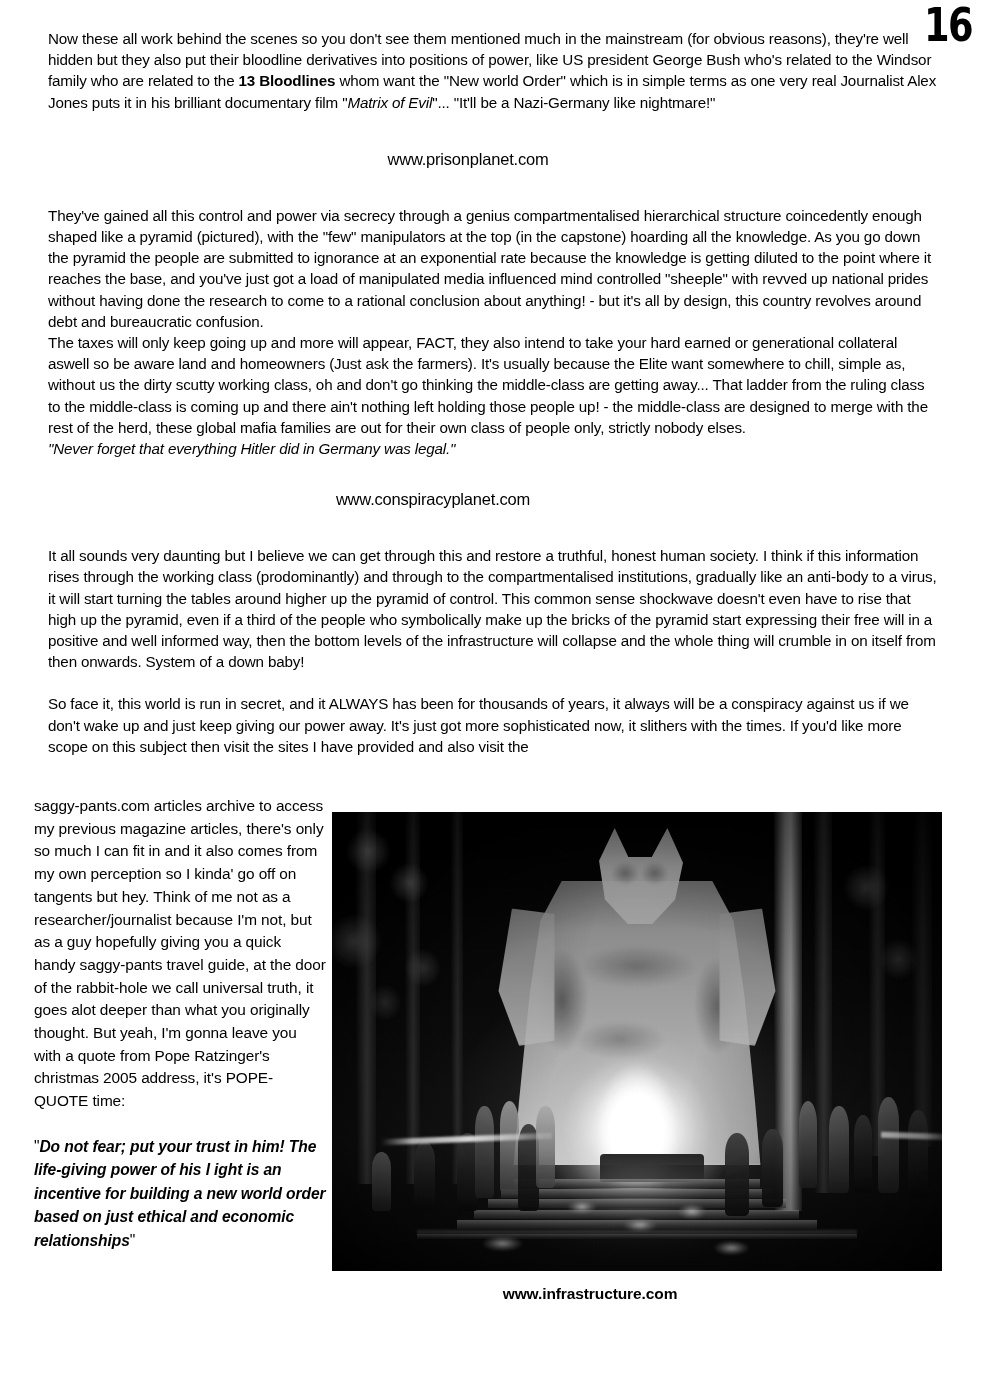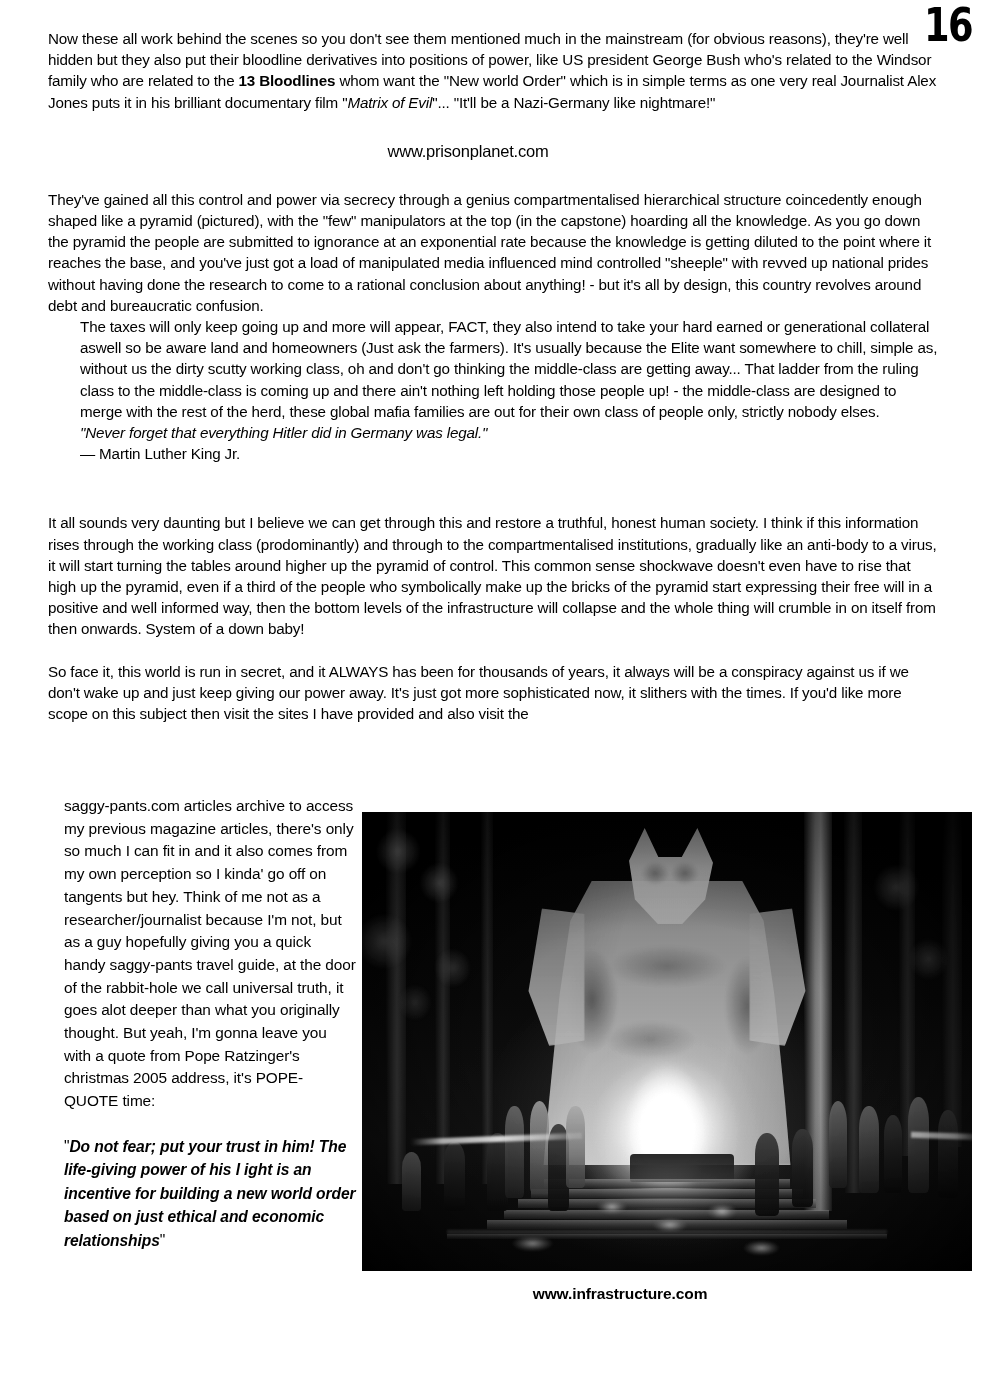--- a/index.html
+++ b/index.html
@@ -44,43 +44,43 @@
   }
 
   p.body-par {
     margin: 0;
     font-size: 15.2px;
     line-height: 21.2px;
     letter-spacing: -0.15px;
     text-align: left;
     color: #000;
   }
-  p.body-par + p.body-par { margin-top: 0; margin-left: 32px; }
+  p.body-par + p.body-par { margin-top: 0; }
 
   .gap-sm { height: 21px; }
   .gap-md { height: 27px; }
 
   .url-heading {
-    margin: 0;
+    margin: 8px;
     text-align: center;
     font-size: 16.5px;
     line-height: 22px;
     letter-spacing: -0.2px;
     color: #000;
   }
   .url-heading.indent-a { padding-right: 50px; }
   .url-heading.indent-b { padding-right: 120px; }
 
   b.strong { font-weight: 700; }
   i.em { font-style: italic; text-align: center; }
 
   
   .lower {
     position: absolute;
-    left: 64px;
+    left: 34px;
     top: 795px;
     width: 910px;
     height: 540px;
     text-decoration: underline;
   }
   .left-col {
     position: absolute;
     left: 0;
     top: 0;
     width: 292px;
@@ -389,23 +389,23 @@
 
     <p class="body-par"><span>Now these all work behind the scenes so you don't see them mentioned much in the mainstream (for obvious reasons), they're well hidden but they also put their bloodline derivatives into positions of power, like US president George Bush who's related to the Windsor family who are related to the </span><b class="strong">13 Bloodlines</b><span> whom want the "New world Order" which is in simple terms as one very real Journalist Alex Jones puts it in his brilliant documentary film "</span><i class="em">Matrix of Evil</i><span>"... "It'll be a Nazi-Germany like nightmare!"</span></p>
 
     <div class="gap-md"></div>
     <p class="url-heading indent-a">www.prisonplanet.com</p>
     <div class="gap-md"></div>
 
     <p class="body-par">They've gained all this control and power via secrecy through a genius compartmentalised hierarchical structure coincedently enough shaped like a pyramid (pictured), with the "few" manipulators at the top (in the capstone) hoarding all the knowledge. As you go down the pyramid the people are submitted to ignorance at an exponential rate because the knowledge is getting diluted to the point where it reaches the base, and you've just got a load of manipulated media influenced mind controlled "sheeple" with revved up national prides without having done the research to come to a rational conclusion about anything! - but it's all by design, this country revolves around debt and bureaucratic confusion.</p>
     <p class="body-par">The taxes will only keep going up and more will appear, FACT, they also intend to take your hard earned or generational collateral aswell so be aware land and homeowners (Just ask the farmers). It's usually because the Elite want somewhere to chill, simple as, without us the dirty scutty working class, oh and don't go thinking the middle-class are getting away... That ladder from the ruling class to the middle-class is coming up and there ain't nothing left holding those people up! - the middle-class are designed to merge with the rest of the herd, these global mafia families are out for their own class of people only, strictly nobody elses.</p>
     <p class="body-par"><i class="em">"Never forget that everything Hitler did in Germany was legal."</i></p>
-    <p class="body-par">— Martin Luther King Jr.</p>
 
     <div class="gap-sm"></div>
+    <p class="url-heading indent-b">www.conspiracyplanet.com</p>
     <div class="gap-md"></div>
 
     <p class="body-par">It all sounds very daunting but I believe we can get through this and restore a truthful, honest human society. I think if this information rises through the working class (prodominantly) and through to the compartmentalised institutions, gradually like an anti-body to a virus, it will start turning the tables around higher up the pyramid of control. This common sense shockwave doesn't even have to rise that high up the pyramid, even if a third of the people who symbolically make up the bricks of the pyramid start expressing their free will in a positive and well informed way, then the bottom levels of the infrastructure will collapse and the whole thing will crumble in on itself from then onwards. System of a down baby!</p>
     <div class="gap-sm"></div>
     <p class="body-par">So face it, this world is run in secret, and it ALWAYS has been for thousands of years, it always will be a conspiracy against us if we don't wake up and just keep giving our power away. It's just got more sophisticated now, it slithers with the times. If you'd like more scope on this subject then visit the sites I have provided and also visit the</p>
   </div>
 
   <div class="lower">
 
     <div class="left-col">

